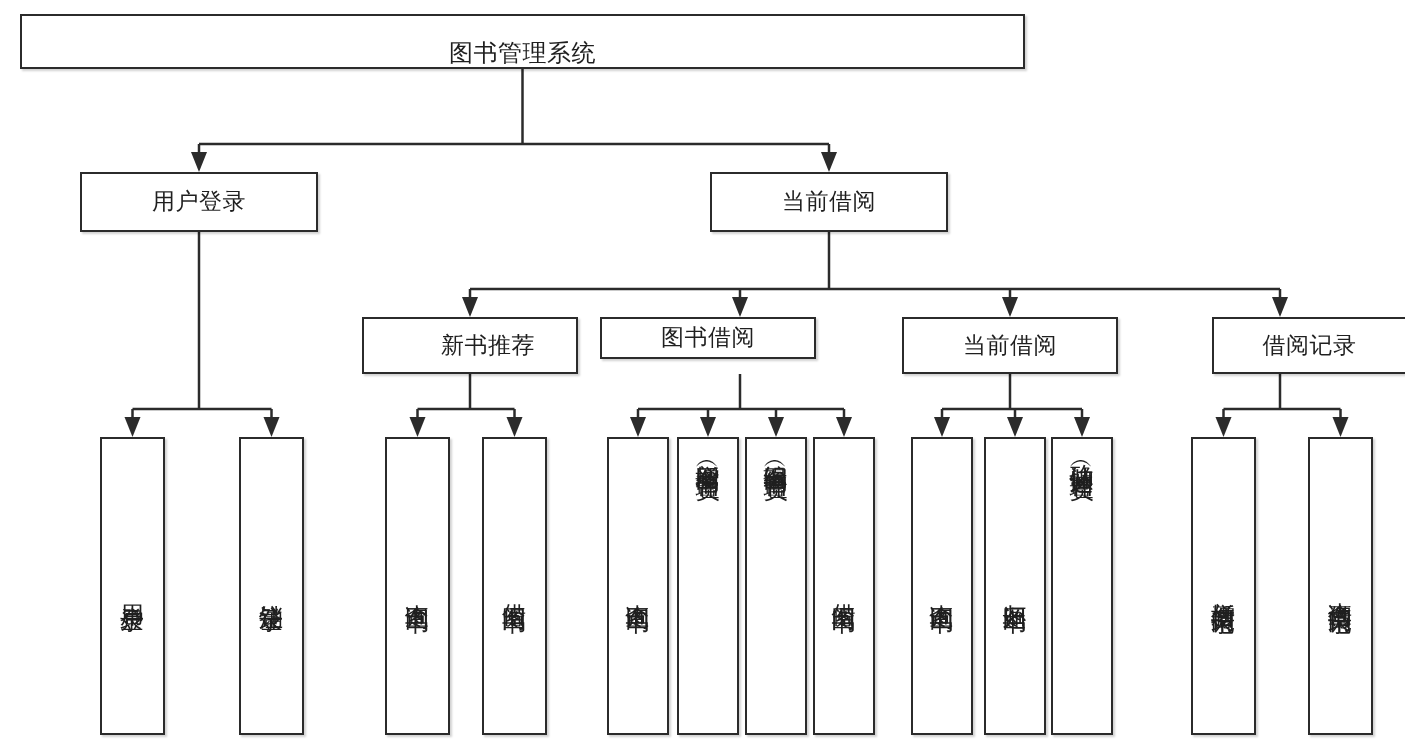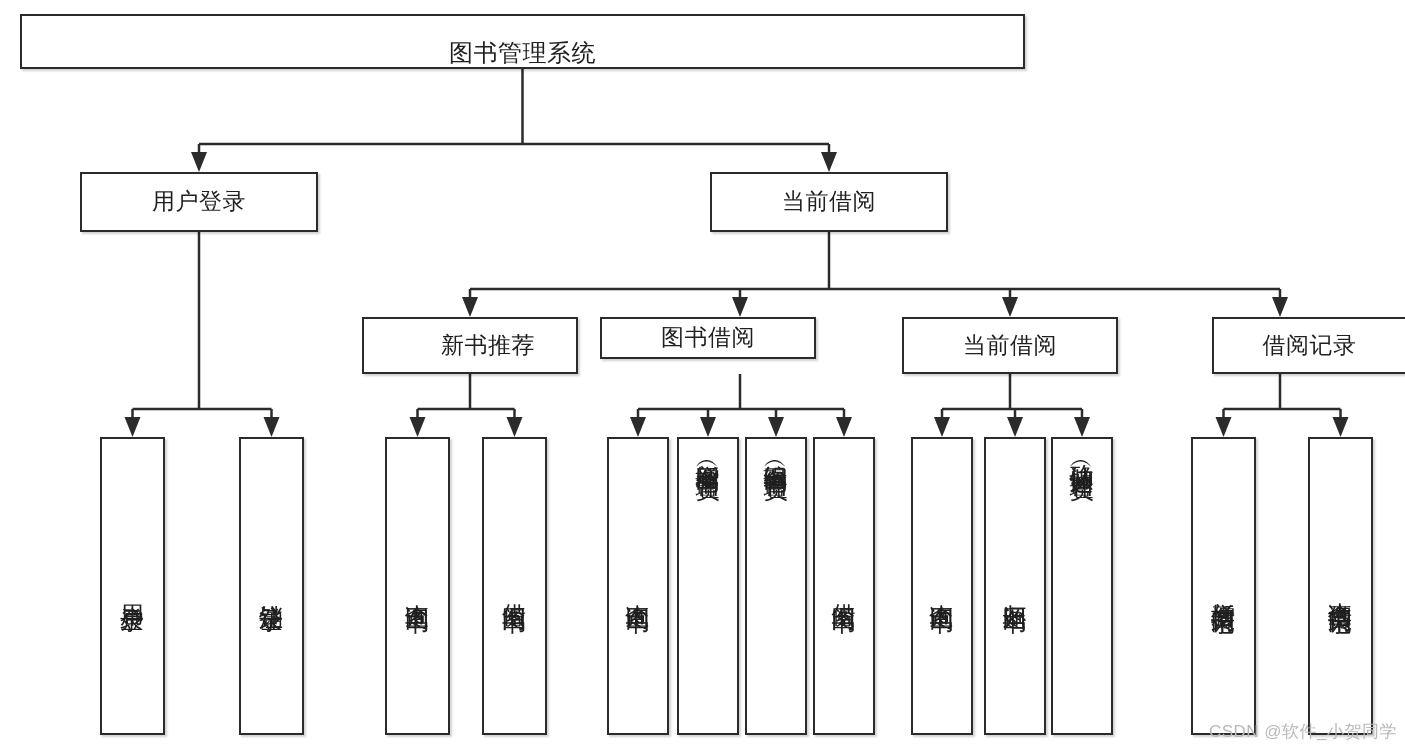--- a/index.html
+++ b/index.html
@@ -189,14 +189,13 @@
         <span class="node-label">确认归还（管理员）</span>
       </div>
       <div class="node-box vertical mid" style="left: 1191px; top: 437px; width: 65px; height: 298px;">
         <span class="node-label">新增借阅记录</span>
       </div>
       <div class="node-box vertical mid" style="left: 1308px; top: 437px; width: 65px; height: 298px;">
         <span class="node-label">查询借阅记录</span>
       </div>
     </div>
 
-  <div id="watermark">CSDN @软件_小贺同学</div>
 </div>
 
 </body></html>

